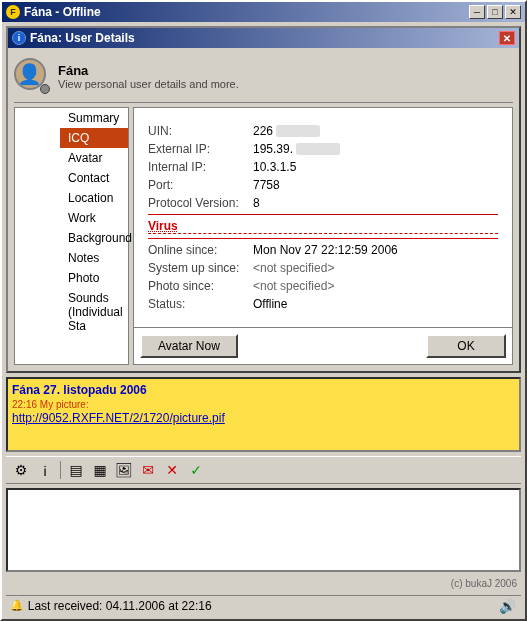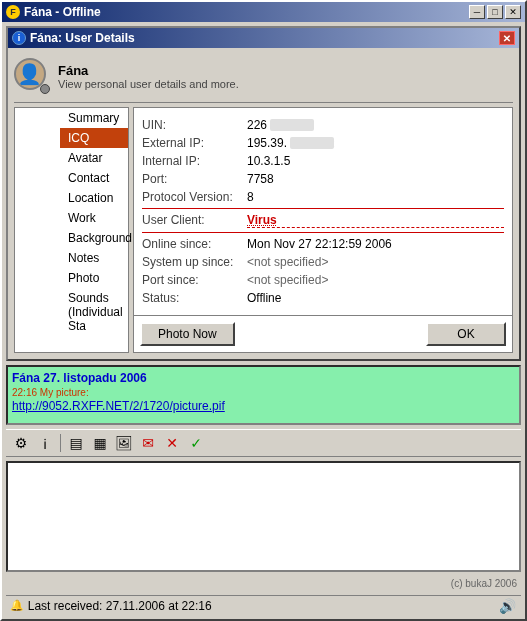--- a/index.html
+++ b/index.html
@@ -243,21 +243,21 @@
     .details-panel {
       flex: 1;
       background: #ffffff;
       border: 1px solid #808080;
       display: flex;
       flex-direction: column;
     }
 
     .details-table {
       flex: 1;
-      padding: 8px;
+      padding: 14px;
     }
 
     .detail-row {
       display: flex;
       padding: 2px 0;
       align-items: flex-start;
     }
 
     .detail-label {
       width: 105px;
@@ -311,23 +311,23 @@
       border-left-color: #ffffff;
       padding: 3px 16px;
       cursor: pointer;
       font-size: 12px;
       min-width: 80px;
       text-align: center;
     }
 
     
     .chat-area {
-      background: #86efac;
+      background: #fde047;
       border: 2px inset #808080;
-      height: 60px;
+      height: 75px;
       padding: 4px;
       overflow: hidden;
       flex-shrink: 0;
     }
 
     .chat-date {
       color: #0000cc;
       font-weight: bold;
       font-size: 12px;
     }
@@ -508,50 +508,49 @@
               </div>
 
               <div class="detail-row">
                 <span class="detail-label">Protocol Version:</span>
                 <span class="detail-value">8</span>
               </div>
 
               <div class="divider-row"></div>
 
               <div class="detail-row">
-                <span class="detail-label">User Client:</span>
                 <span class="detail-value virus">Virus</span>
               </div>
 
               <div class="divider-row"></div>
 
               <div class="detail-row">
                 <span class="detail-label">Online since:</span>
                 <span class="detail-value">Mon Nov 27 22:12:59 2006</span>
               </div>
 
               <div class="detail-row">
                 <span class="detail-label">System up since:</span>
                 <span class="detail-value" style="color:#666;">&lt;not specified&gt;</span>
               </div>
 
               <div class="detail-row">
-                <span class="detail-label">Port since:</span>
+                <span class="detail-label">Photo since:</span>
                 <span class="detail-value" style="color:#666;">&lt;not specified&gt;</span>
               </div>
 
               <div class="detail-row">
                 <span class="detail-label">Status:</span>
                 <span class="detail-value">Offline</span>
               </div>
 
             </div>
 
             <div class="dialog-buttons">
-              <button class="win-button">Photo Now</button>
+              <button class="win-button">Avatar Now</button>
               <button class="win-button">OK</button>
             </div>
 
           </div>
         </div>
       </div>
     </div>
 
     <div class="chat-area">
       <div>
@@ -577,20 +576,20 @@
       <div class="toolbar-btn" style="color:#009900;">✓</div>
     </div>
 
     <div class="input-area" contenteditable="true" style=""></div>
 
     <div class="copyright">(c) bukaJ 2006</div>
 
     <div class="status-bar">
       <span class="status-icon">🔔</span>
       <span class="status-text">
-        <span>Last received: 27.11.2006 at 22:16</span>
+        <span>Last received: 04.11.2006 at 22:16</span>
       </span>
       <span class="status-count">0/0</span>
       <span class="status-sound">🔊</span>
     </div>
 
   </div>
 </div>
 
 </body></html>

